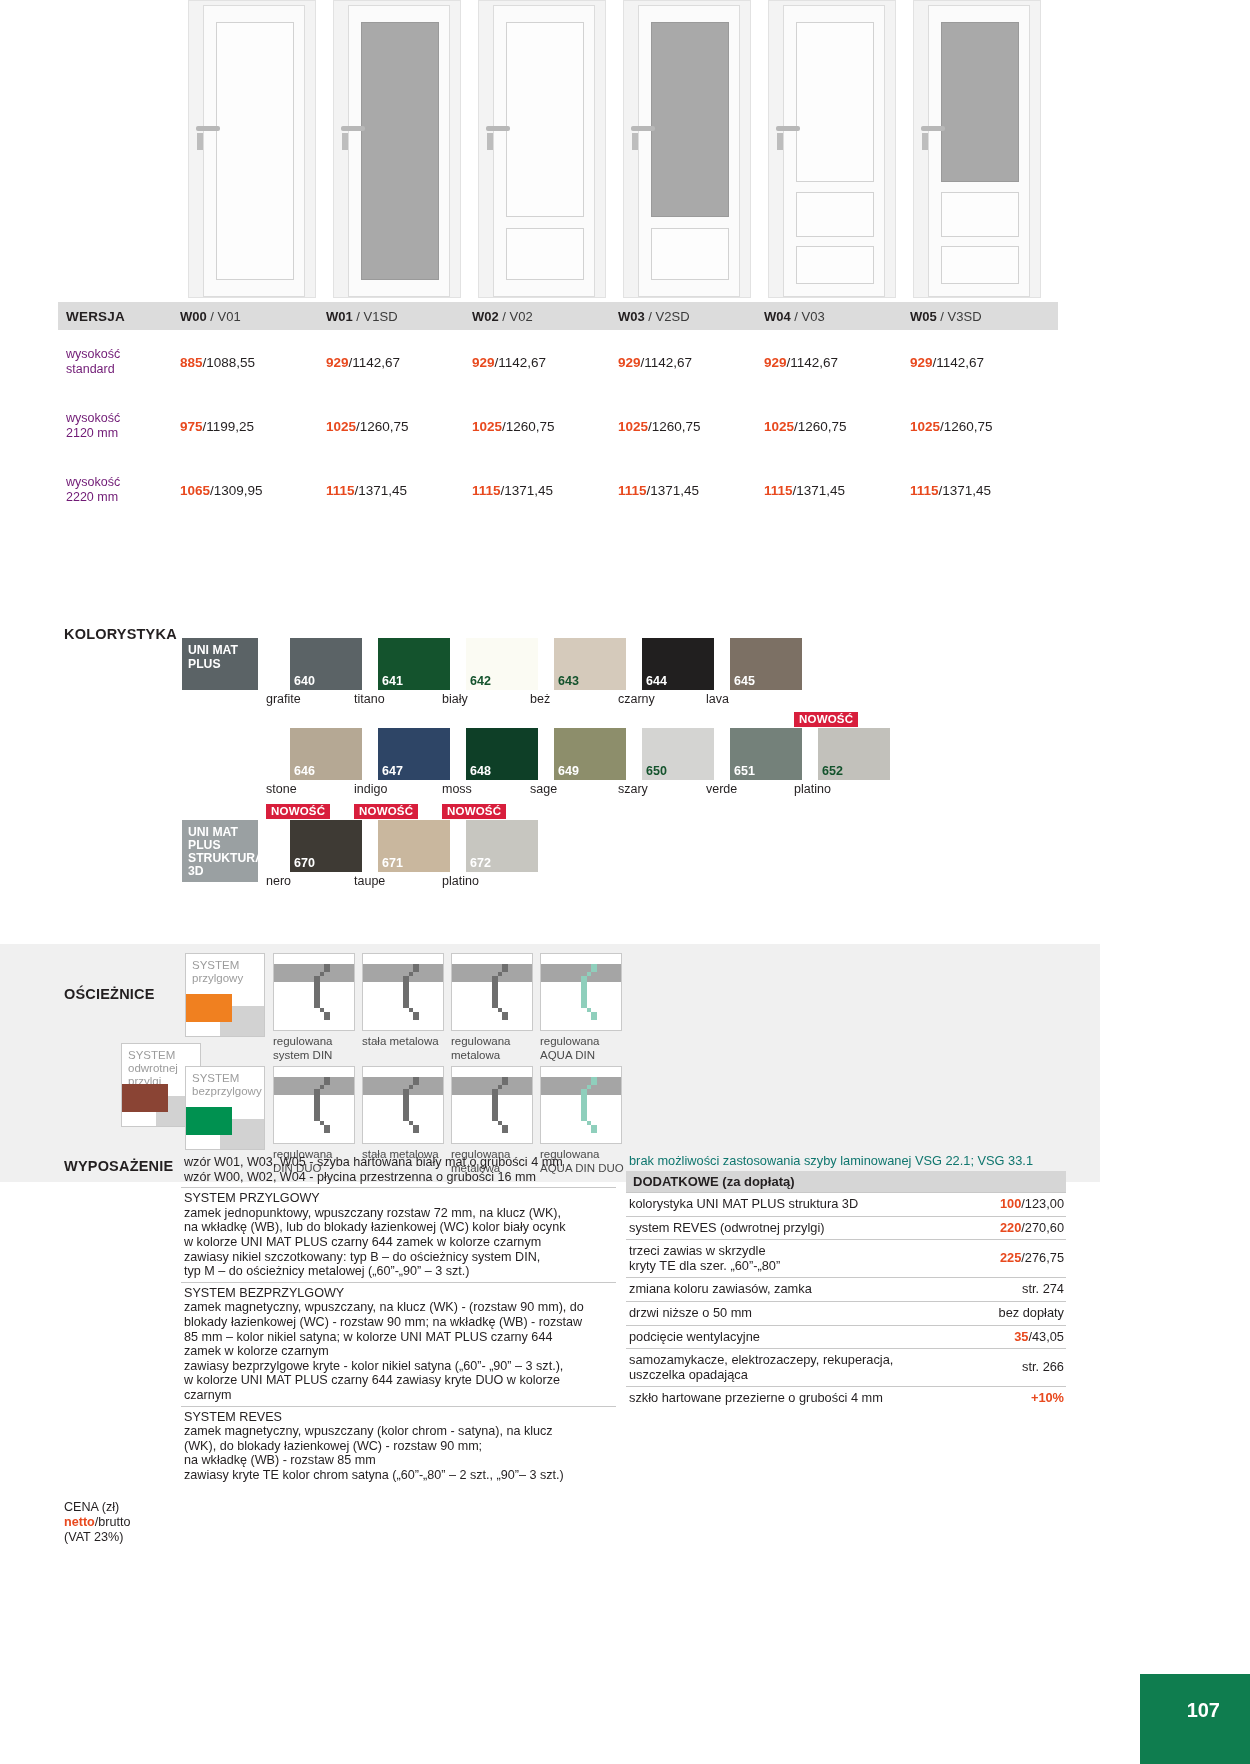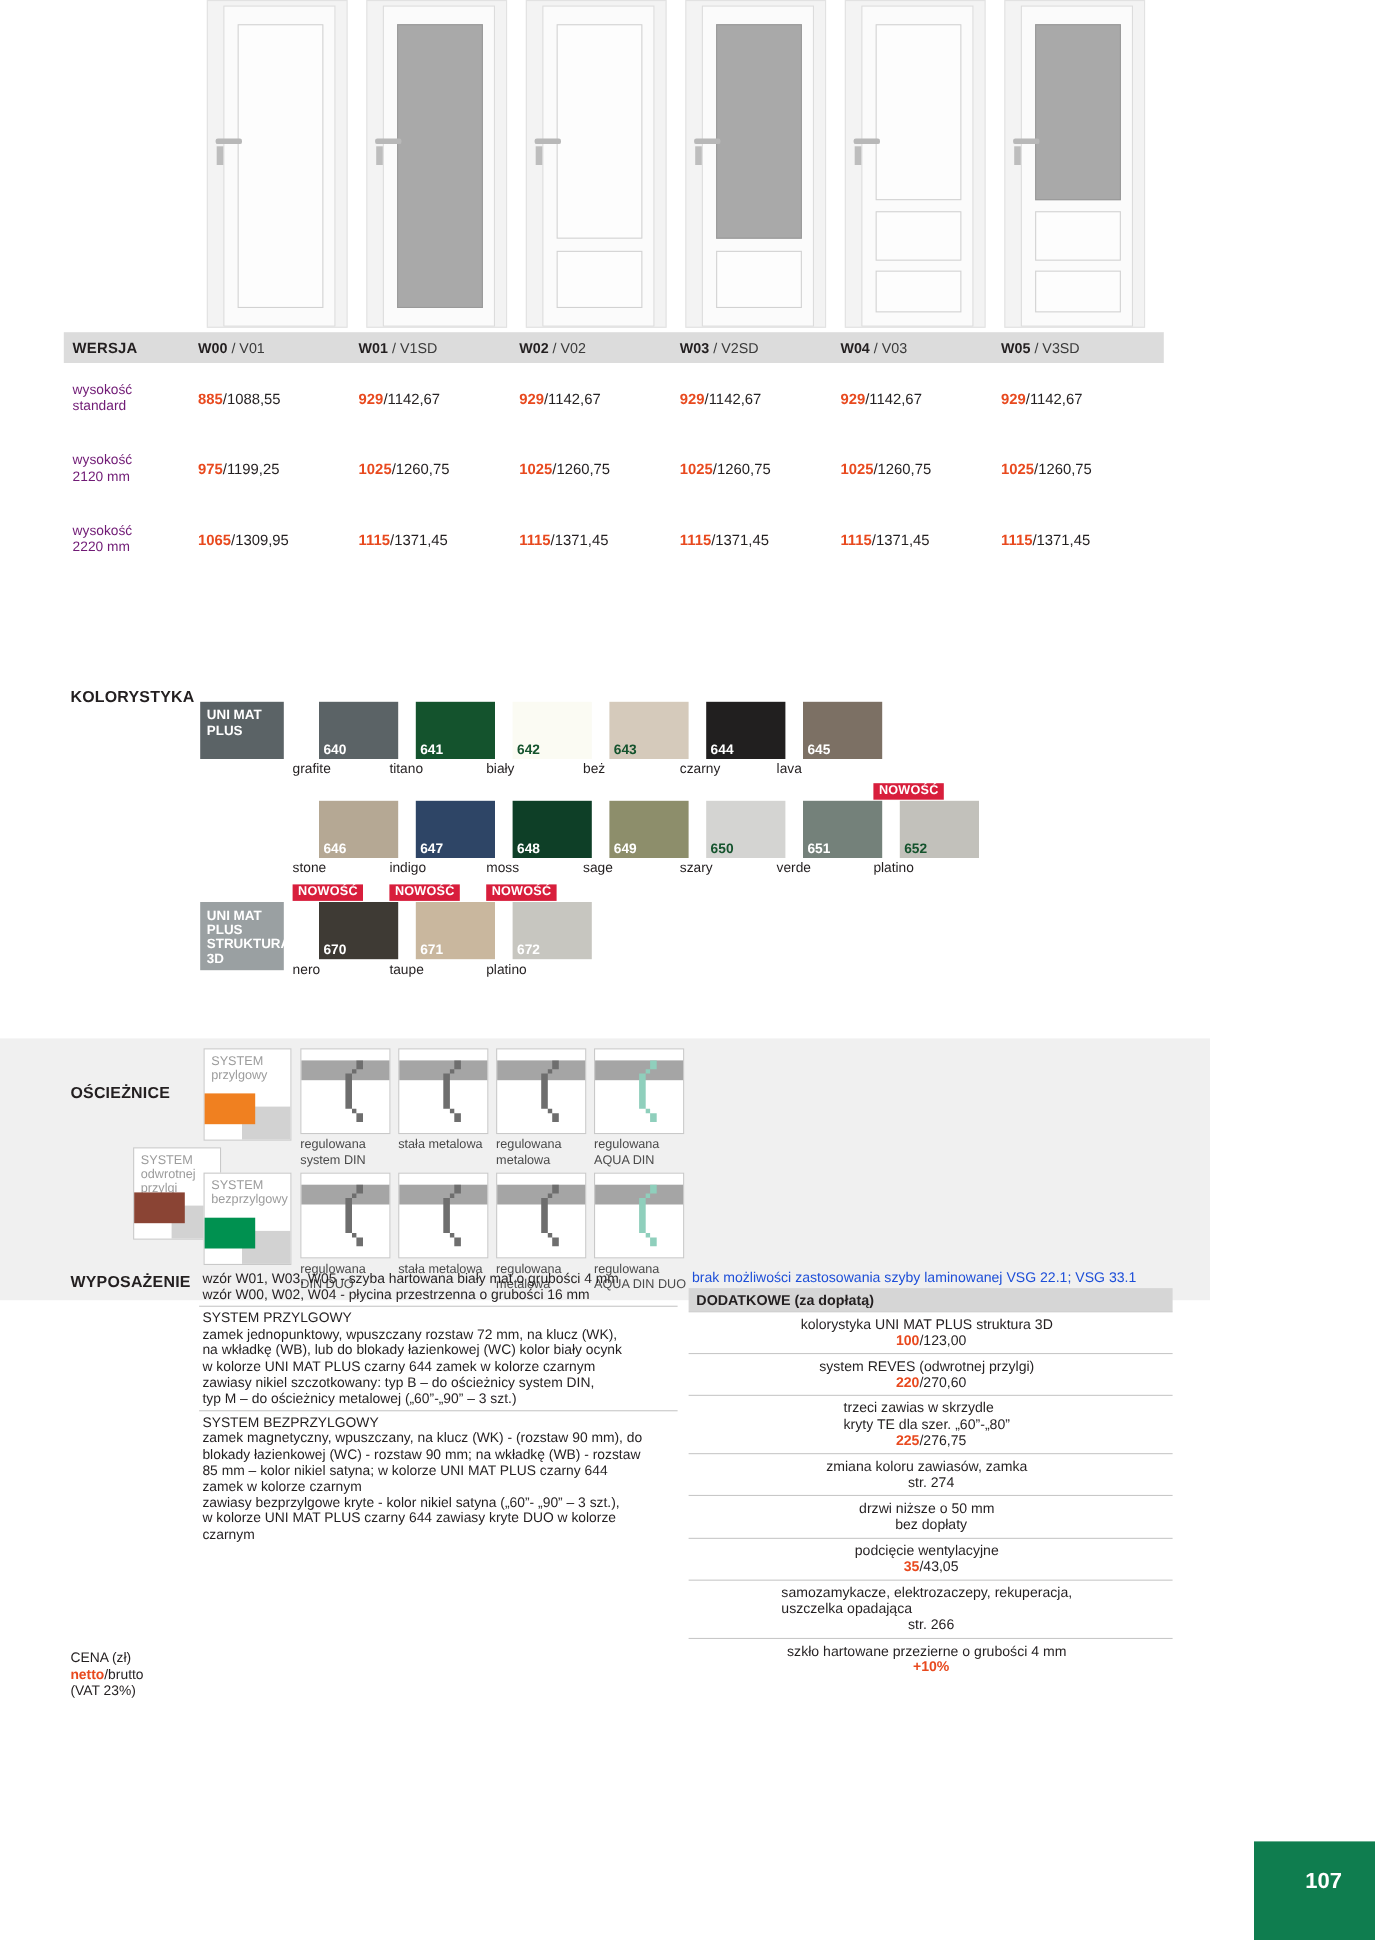--- a/index.html
+++ b/index.html
@@ -166,29 +166,28 @@
   .eq-text {
     font-size: 12.6px; line-height: 14.6px; color: #231f20;
     padding: 3px 0 3px 3px;
   }
   .eq-sep { border-top: 1px solid #c8c8c8; }
   .eq-row {
     display: flex; justify-content: space-between; align-items: center;
     font-size: 12.8px; line-height: 14.6px;
     border-top: 1px solid #c8c8c8;
     padding: 4px 2px 4px 3px;
-    flex-direction: column;
   }
   .eq-row:first-child { border-top: none; }
   .eq-row .rtxt { padding-right: 8px; }
   .eq-row .rprice { white-space: nowrap; text-align: right; }
   .eq-row .rprice .net { color: #e8491e; font-weight: bold; }
   .eq-row .rprice .plain { color: #231f20; }
   .note-line {
-    font-size: 12.8px; color:#1d4ed8; padding: 1px 2px 3px 3px;
+    font-size: 12.8px; color:#0f766e; padding: 1px 2px 3px 3px;
   }
   .cena-note {
     position: absolute; left: 64px; top: 1500px;
     font-size: 12.6px; line-height: 15px;
   }
   .cena-note .netto { color: #e8491e; font-weight: bold; }
 
   
   .pagenum-box {
     position: absolute; right: 0; bottom: 0;
@@ -496,20 +495,21 @@
     </div>
     <div class="frame-caption" style="left: 540px; top: 204px;">regulowana<br>AQUA DIN DUO</div>
   </div>
 <div class="section-title" id="osciez-title">OŚCIEŻNICE</div>
 
 <div class="section-title" id="wyposaz-title">WYPOSAŻENIE</div>
 <div class="eq-left" id="eq-left">
     <div class="eq-text">wzór W01, W03, W05 - szyba hartowana biały mat o grubości 4 mm<br>wzór W00, W02, W04 - płycina przestrzenna o grubości 16 mm</div>
     <div class="eq-text eq-sep">SYSTEM PRZYLGOWY<br>zamek jednopunktowy, wpuszczany rozstaw 72 mm, na klucz (WK),<br>na wkładkę (WB), lub do blokady łazienkowej (WC) kolor biały ocynk<br>w kolorze UNI MAT PLUS czarny 644 zamek w kolorze czarnym<br>zawiasy nikiel szczotkowany: typ B – do ościeżnicy system DIN,<br>typ M – do ościeżnicy metalowej („60”-„90” – 3 szt.)</div>
     <div class="eq-text eq-sep">SYSTEM BEZPRZYLGOWY<br>zamek magnetyczny, wpuszczany, na klucz (WK) - (rozstaw 90 mm), do<br>blokady łazienkowej (WC) - rozstaw 90 mm; na wkładkę (WB) - rozstaw<br>85 mm – kolor nikiel satyna; w kolorze UNI MAT PLUS czarny 644<br>zamek w kolorze czarnym<br>zawiasy bezprzylgowe kryte - kolor nikiel satyna („60”- „90” – 3 szt.),<br>w kolorze UNI MAT PLUS czarny 644 zawiasy kryte DUO w kolorze<br>czarnym</div>
+    <div class="eq-text eq-sep">SYSTEM REVES<br>zamek magnetyczny, wpuszczany (kolor chrom - satyna), na klucz<br>(WK), do blokady łazienkowej (WC) - rozstaw 90 mm;<br>na wkładkę (WB) - rozstaw 85 mm<br>zawiasy kryte TE kolor chrom satyna („60”-„80” – 2 szt., „90”– 3 szt.)</div>
   </div>
 <div class="eq-right" id="eq-right">
     <div class="note-line">brak możliwości zastosowania szyby laminowanej VSG 22.1; VSG 33.1</div>
     <div class="eq-bar bold">DODATKOWE (za dopłatą)</div>
     <div class="eq-row">
       <div class="rtxt">kolorystyka UNI MAT PLUS struktura 3D</div>
       <div class="rprice"><span class="net">100</span><span class="plain">/123,00</span></div>
     </div>
     <div class="eq-row">
       <div class="rtxt">system REVES (odwrotnej przylgi)</div>

